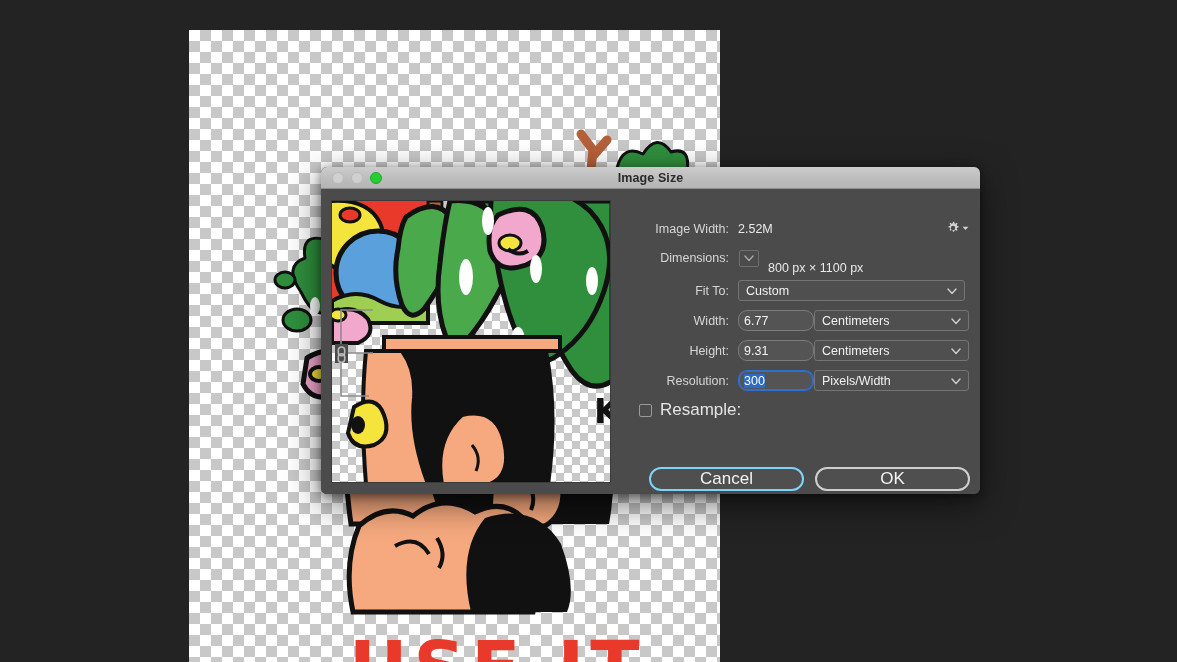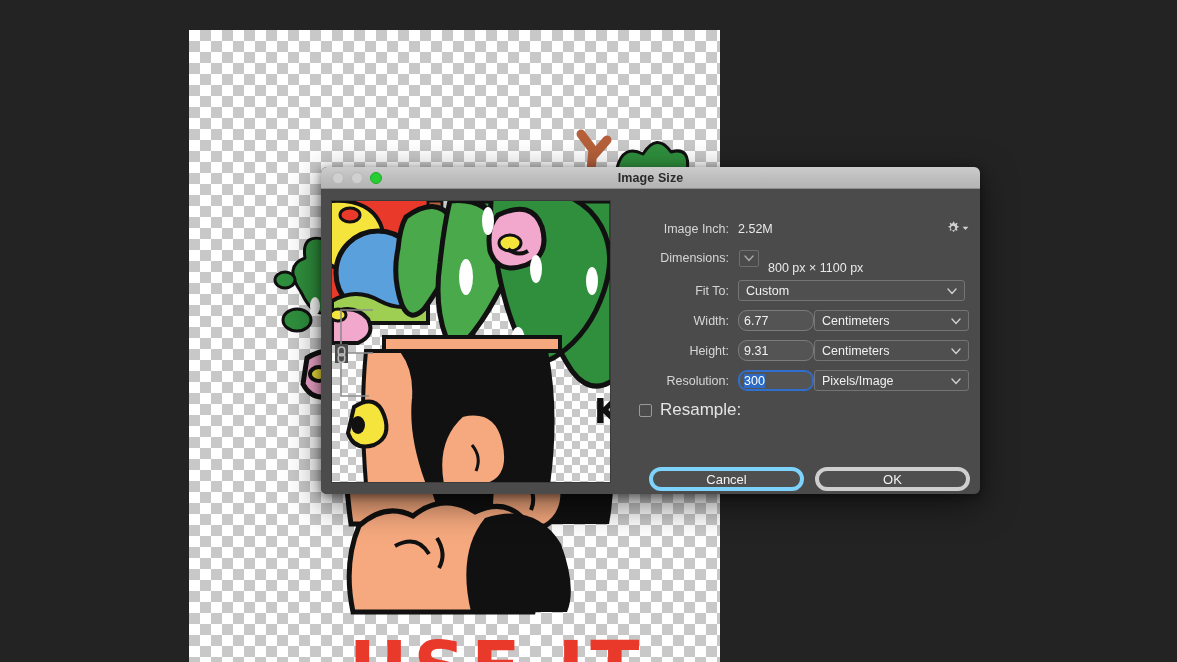--- a/index.html
+++ b/index.html
@@ -146,23 +146,23 @@
     background: #4b4b4b; margin-left: 18px;
   }
   #resample-label { color: #e4e4e4; font-size: 17px; margin-left: 8px; }
   #sel-resample { margin-left: 9px; width: 227px; }
 
   
   #buttons { position: absolute; left: 0; top: 278px; width: 659px; }
   .btn {
     position: absolute;
     height: 24px; border-radius: 12px;
-    border: 4px solid #7dd3fc;
+    border: 2px solid #7dd3fc;
     background: #4f4f4f;
-    color: #f2f2f2; font-size: 13px;
+    color: #f2f2f2; font-size: 17px;
     display: flex; align-items: center; justify-content: center;
     cursor: default;
   }
   #btn-cancel { left: 328px; width: 155px; }
   #btn-ok { left: 494px; width: 155px; border-color: #cfcfcf; }
 </style>
 </head>
 <body>
 
 <div id="root">
@@ -320,21 +320,21 @@
             <path d="M140 244 q10 12 4 26" fill="none" stroke="#111" stroke-width="3"></path>
 
             <text x="262" y="222" font-family="'DejaVu Sans', sans-serif" font-size="34" font-weight="bold" fill="#111">K</text>
           </g>
         </svg>
       </div>
 
       <div id="form">
 
         <div class="row" id="r-imagesize">
-          <span class="lbl">Image Inch:</span>
+          <span class="lbl">Image Width:</span>
           <span class="val">2.52M</span>
         </div>
 
         <div class="row" id="r-dims">
           <span class="lbl">Dimensions:</span>
           <span class="dims-chev">
             <svg width="10" height="7" viewBox="0 0 10 7">
               <path d="M1 1 L5 5.4 L9 1" fill="none" stroke="#a9a9a9" stroke-width="1.4" stroke-linecap="round"></path>
             </svg>
           </span>
@@ -382,21 +382,21 @@
             </span>
           </span>
         </div>
 
         <div class="row fieldrow" id="r-res">
           <span class="lbl">Resolution:</span>
           <span class="textfield focused">
             <span class="sel">300</span>
           </span>
           <span class="select unit">
-            <span>Pixels/Image</span>
+            <span>Pixels/Width</span>
             <span class="chev">
               <svg width="10" height="7" viewBox="0 0 10 7">
                 <path d="M1 1 L5 5.4 L9 1" fill="none" stroke="#cfcfcf" stroke-width="1.4" stroke-linecap="round"></path>
               </svg>
             </span>
           </span>
         </div>
 
         <div class="row" id="r-resample">
           <span class="checkbox"></span>

